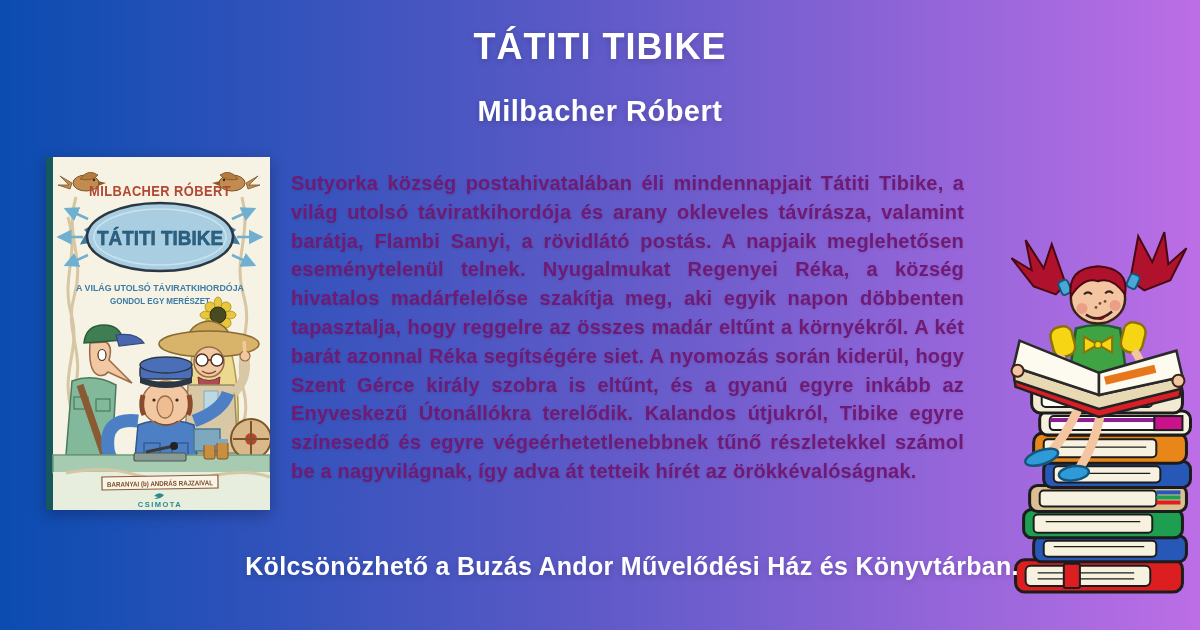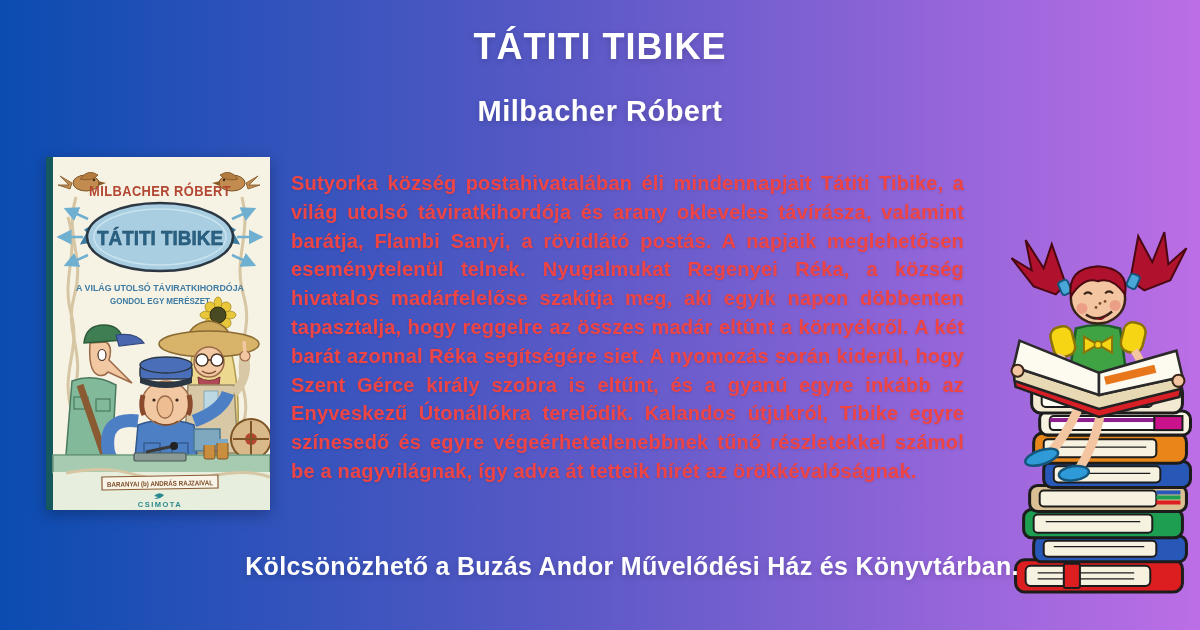--- a/index.html
+++ b/index.html
@@ -17,21 +17,21 @@
     position:absolute;top:95px;left:0;width:1200px;text-align:center;
     color:#ffffff;font-size:29px;font-weight:bold;letter-spacing:.5px;
     text-shadow:0 2px 6px rgba(0,0,0,.18);
   }
   .cover{
     position:absolute;left:46px;top:157px;width:224px;height:353px;
     box-shadow:0 4px 14px rgba(0,0,0,.28);
   }
   .desc{
     position:absolute;left:291px;top:149px;width:673px;
-    color:#ef4444;font-size:20px;line-height:28.8px;font-weight:bold;
+    color:#701a75;font-size:20px;line-height:28.8px;font-weight:bold;
     text-align:justify;letter-spacing:.2px;
     text-shadow:0 1px 3px rgba(0,0,0,.12);
   }
   .footer{
     position:absolute;top:552px;left:0;width:1200px;text-align:center;
     color:#ffffff;font-size:25px;font-weight:bold;letter-spacing:.3px;
     text-shadow:0 2px 6px rgba(0,0,0,.18);
     padding-left:32px;
   }
   .girl{

